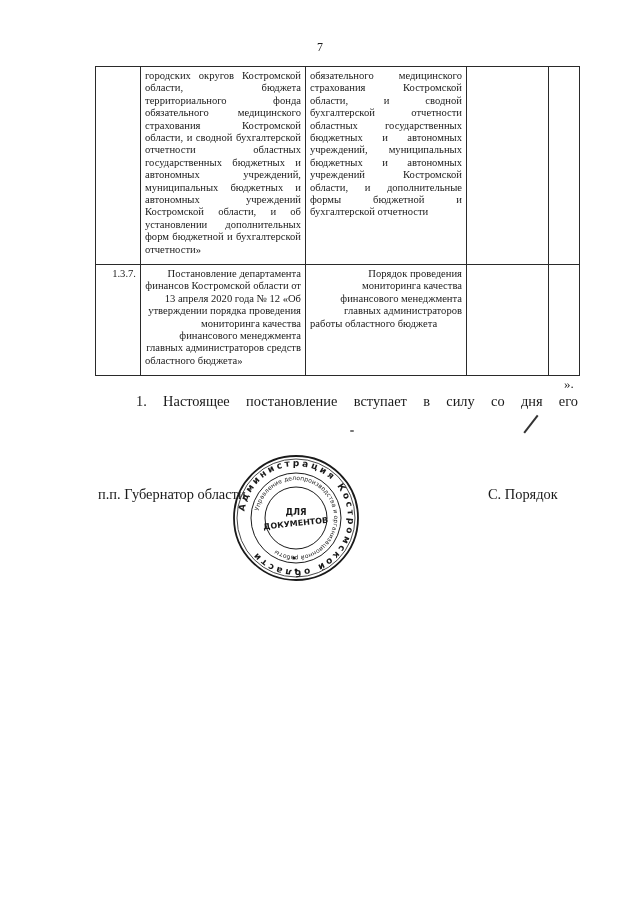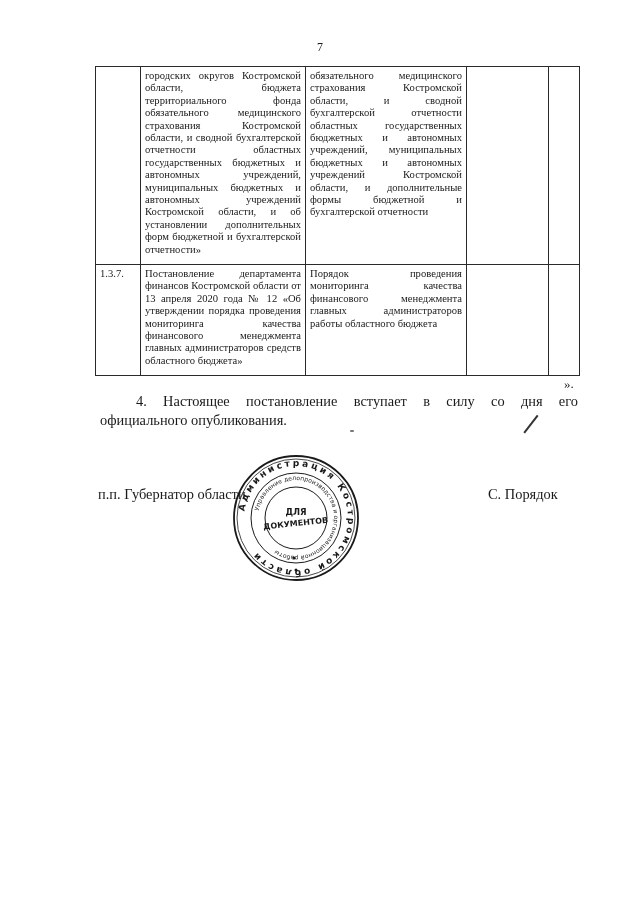--- a/index.html
+++ b/index.html
@@ -7,21 +7,21 @@
          font-family: "Liberation Serif", "DejaVu Serif", serif; color: #1a1a1a; }
   .page-num { position: absolute; top: 40px; left: 0; width: 640px; text-align: center; font-size: 12px; }
   table.doc-table { position: absolute; left: 95px; top: 66px; border-collapse: collapse; table-layout: fixed; width: 484px; }
   table.doc-table td { border: 1px solid #2a2a2a; vertical-align: top; padding: 3px 4px 4px 4px; font-size: 10.6px; line-height: 12.4px; }
   td.c-num { width: 36px; }
   td.c-name { width: 156px; text-align: justify; text-align-last: left; }
   td.c-desc { width: 152px; text-align: justify; text-align-last: left; }
   td.c-empty1 { width: 73px; }
   td.c-empty2 { width: 22px; }
   tr.row1 td { height: 190px; }
-  tr.row2 td { height: 103px; }
+  tr.row2 td { height: 103px; text-align: right; }
   .close-quote { position: absolute; left: 564px; top: 376px; font-size: 13px; }
   .para { position: absolute; left: 100px; top: 392px; width: 478px; font-size: 14.4px; line-height: 18.5px; text-align: justify; }
   .para .first { display: block; text-indent: 36px; text-align: justify; text-align-last: justify; }
   .mark-line { position: absolute; left: 530px; top: 413px; width: 1.5px; height: 22px; background: #333; transform: rotate(38deg); }
   .mark-dot { position: absolute; left: 350px; top: 430px; width: 4px; height: 2px; background: #777; border-radius: 1px; }
   .signer-title { position: absolute; left: 98px; top: 486px; font-size: 14.4px; }
   .signer-name { position: absolute; left: 488px; top: 486px; font-size: 14.4px; }
   .stamp { position: absolute; left: 232px; top: 454px; width: 128px; height: 128px; }
 </style>
 </head>
@@ -44,22 +44,21 @@
     <td class="c-desc">Порядок проведения мониторинга качества финансового менеджмента главных администраторов работы областного бюджета</td>
     <td class="c-empty1"></td>
     <td class="c-empty2"></td>
   </tr>
 </tbody>
   </table>
 
 <div class="close-quote">».</div>
 
 <div class="para">
-  <span class="first">4. Настоящее постановление вступает в силу со дня его</span>
-  <span>официального опубликования.</span>
+  <span class="first">1. Настоящее постановление вступает в силу со дня его</span>
 </div>
 
 <div class="mark-line"></div>
 <div class="mark-dot"></div>
 
 <div class="signer-title">п.п. Губернатор области</div>
 <div class="signer-name">С. Порядок</div>
 
 <svg class="stamp" viewBox="0 0 128 128">
   <defs>

